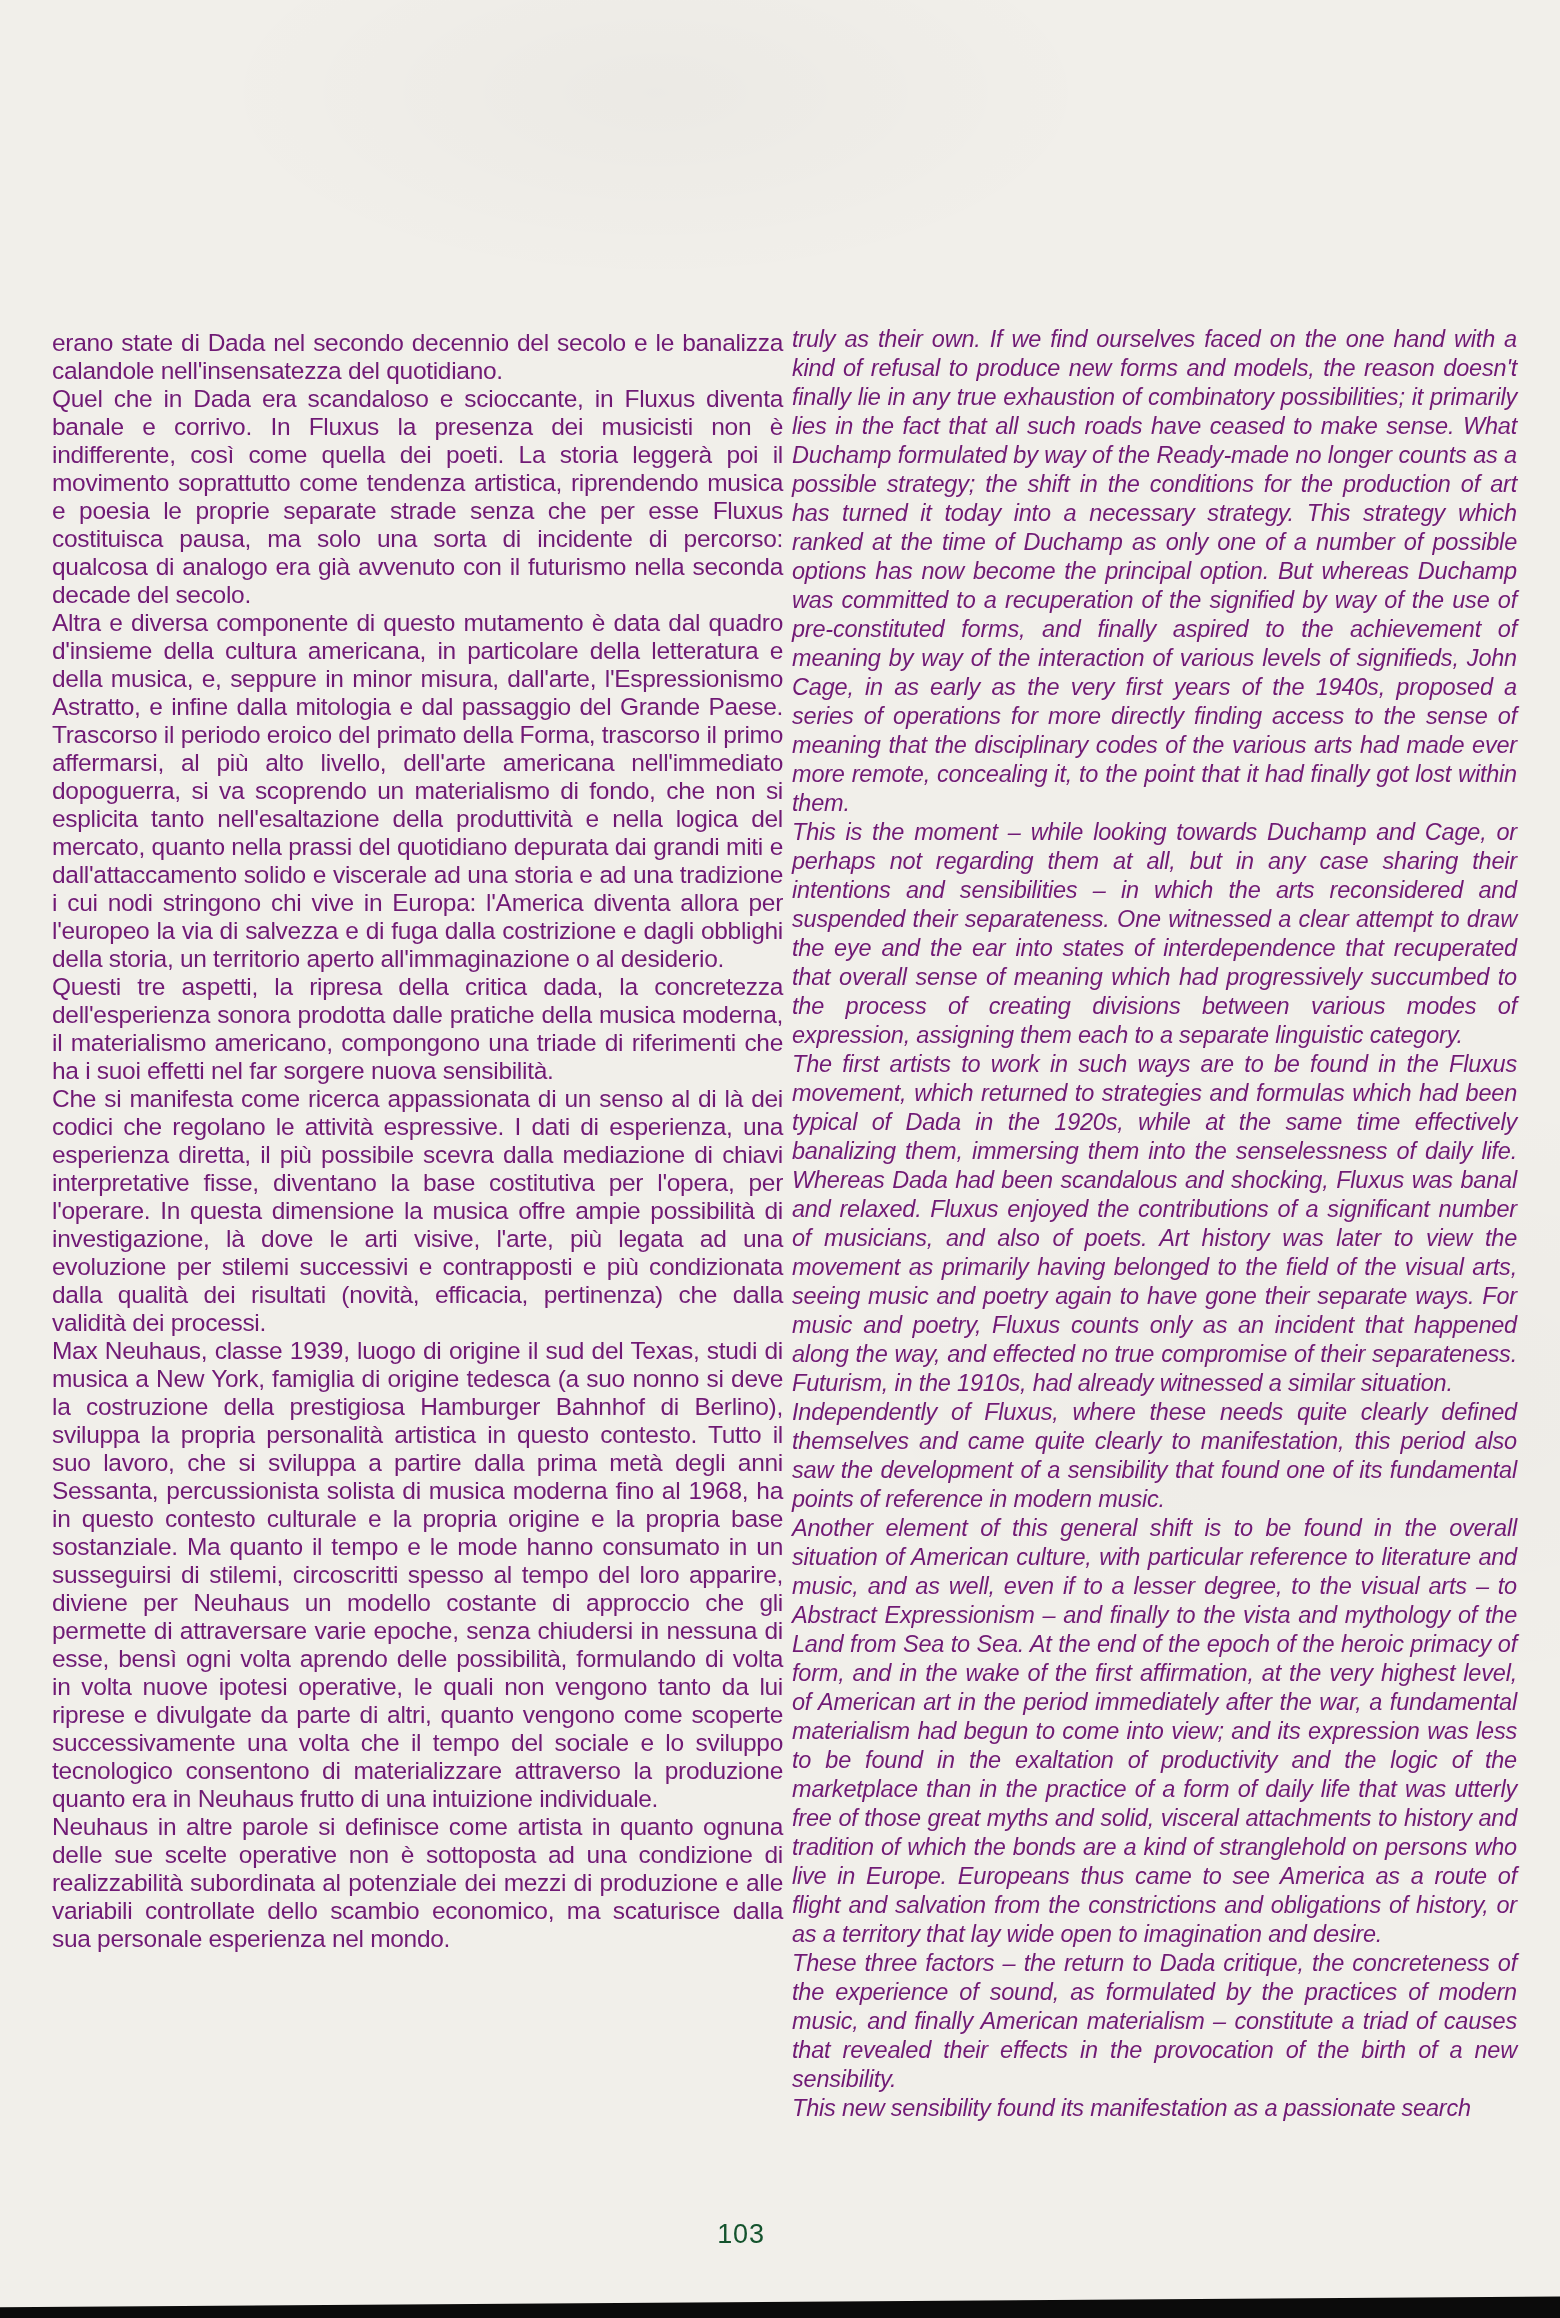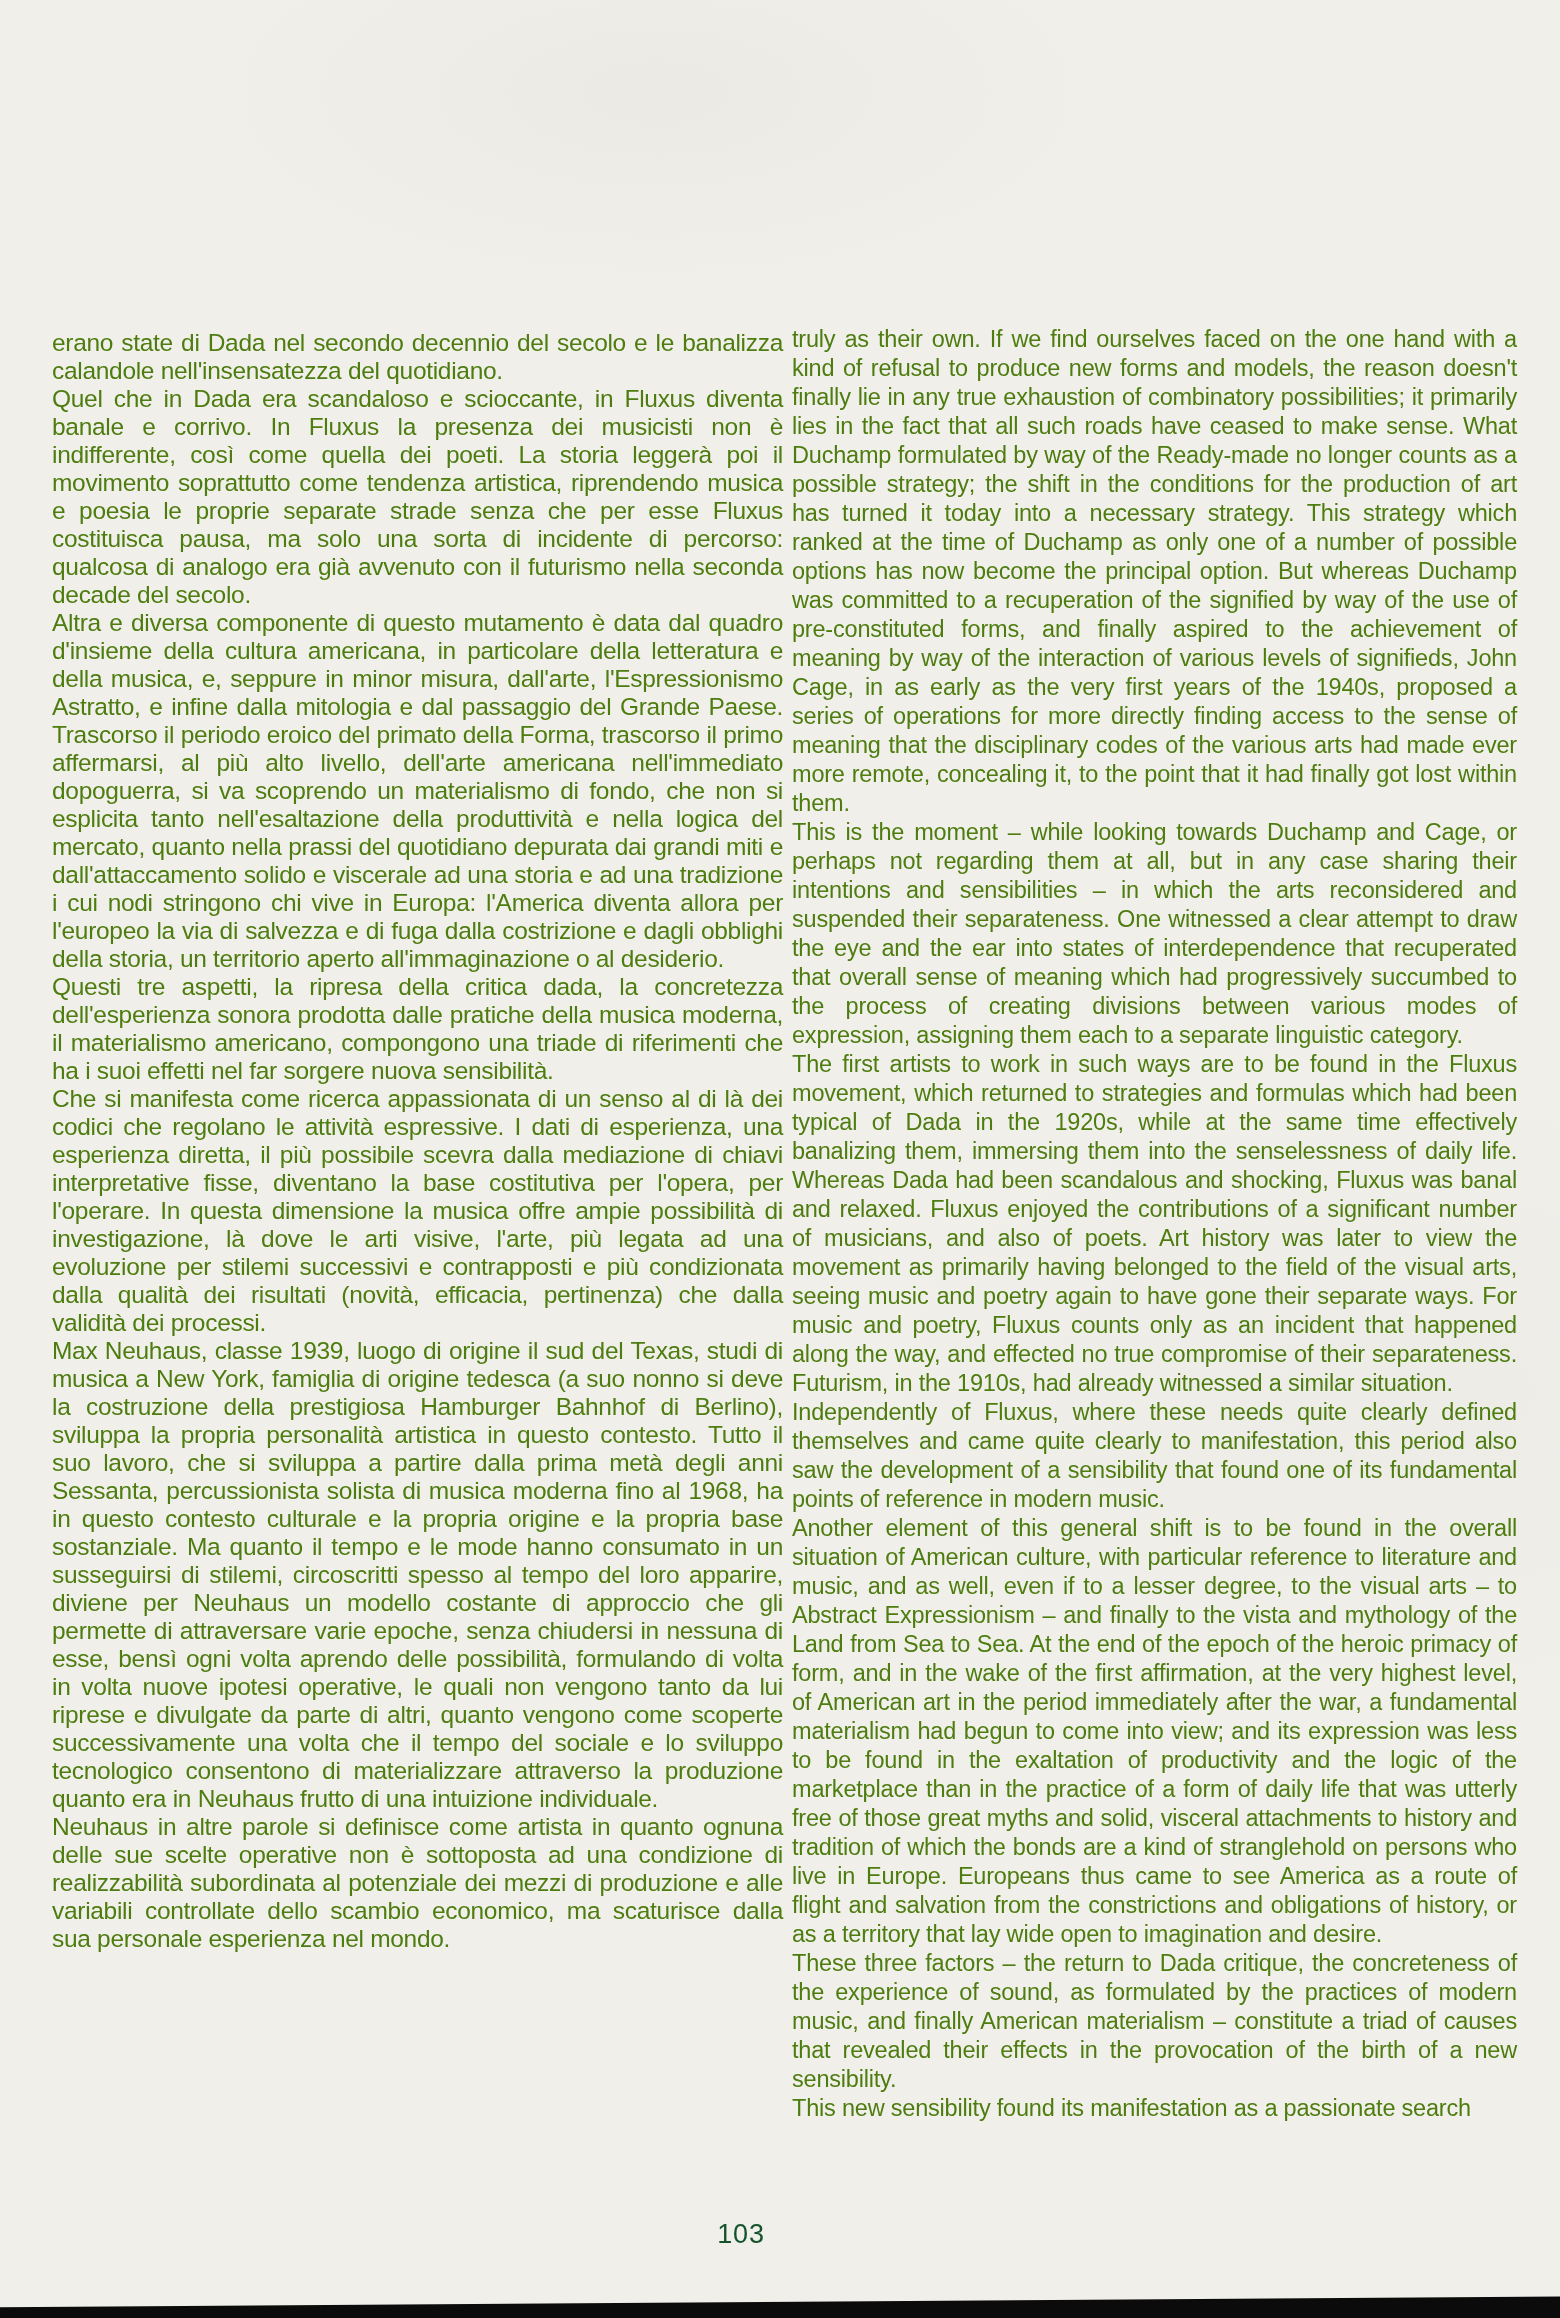--- a/index.html
+++ b/index.html
@@ -16,35 +16,36 @@
     content: "";
     position: absolute; inset: 0;
     background:
       radial-gradient(ellipse 646px 277px at 42% 4%, rgba(0,0,0,0.025), transparent 70%),
       radial-gradient(ellipse 831px 461px at 90% 60%, rgba(0,0,0,0.015), transparent 70%);
     pointer-events: none;
   }
   .col {
     position: absolute;
     text-align: justify;
-    color: #4d7c0f;
+    color: #701a75;
   }
   .col p { margin: 0; padding: 0; }
   .col-left {
     left: 52px;
     top: 329px;
     width: 731px;
     font-size: 24.5px;
     line-height: 28px;
     letter-spacing: -0.3px;
   }
   .col-right {
     left: 792px;
     top: 325px;
     width: 725px;
+    font-style: italic;
     font-size: 23.5px;
     line-height: 29px;
     letter-spacing: -0.2px;
   }
   .page-number {
     position: absolute;
     left: 0;
     top: 2219px;
     width: 1482px;
     text-align: center;

